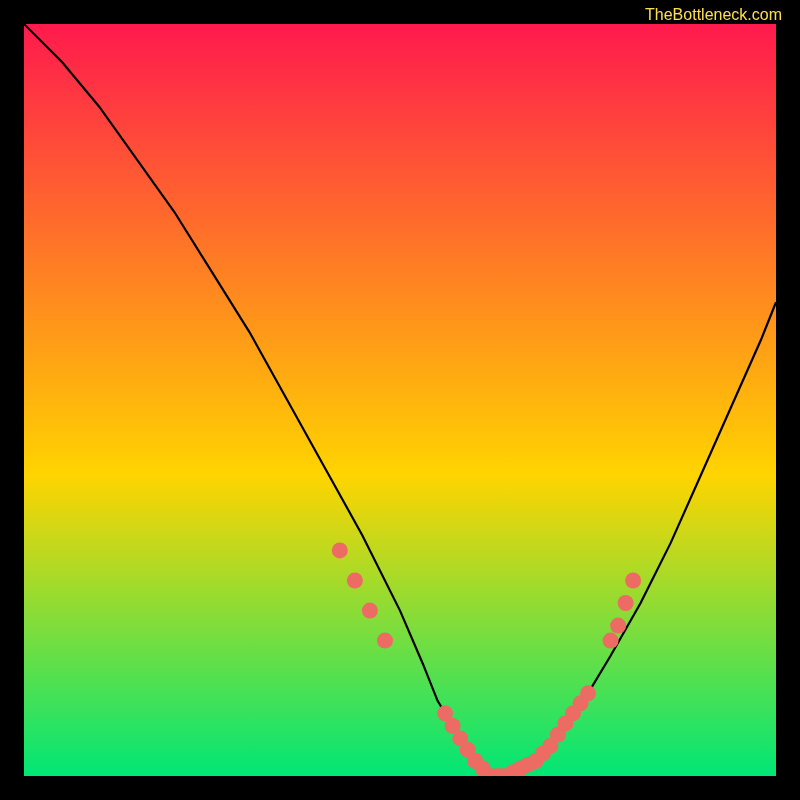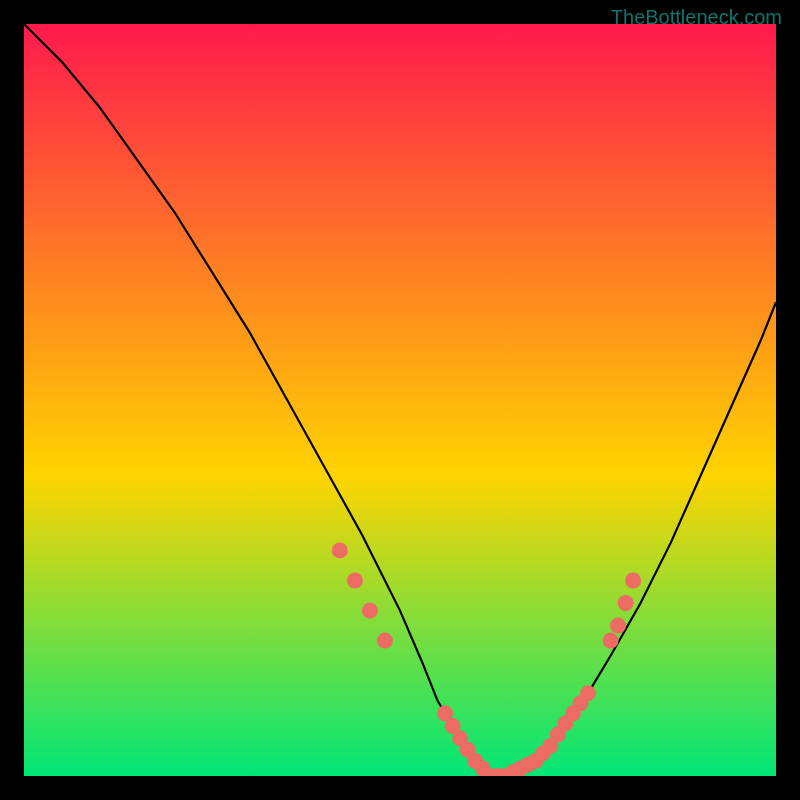--- a/index.html
+++ b/index.html
@@ -1,17 +1,17 @@
 <!DOCTYPE html>
 <html><head>
 <meta charset="utf-8">
 <style>
   * { margin: 0; padding: 0; box-sizing: border-box; }
   body { width: 800px; height: 800px; background: #000; position: relative; font-family: Arial, sans-serif; }
-  .watermark { position: absolute; top: 6px; right: 18px; color: #0f766e; font-size: 20px; z-index: 10; }
+  .watermark { position: absolute; top: 6px; right: 18px; color: #fde047; font-size: 16px; z-index: 10; }
   .plot-area { position: absolute; top: 24px; left: 24px; width: 752px; height: 752px; }
   svg { display: block; }
 </style>
 </head>
 <body>
 
 <div class="watermark">TheBottleneck.com</div>
 
 <div class="plot-area">
   <svg id="chart-svg" width="752" height="752" viewBox="0 0 752 752">

